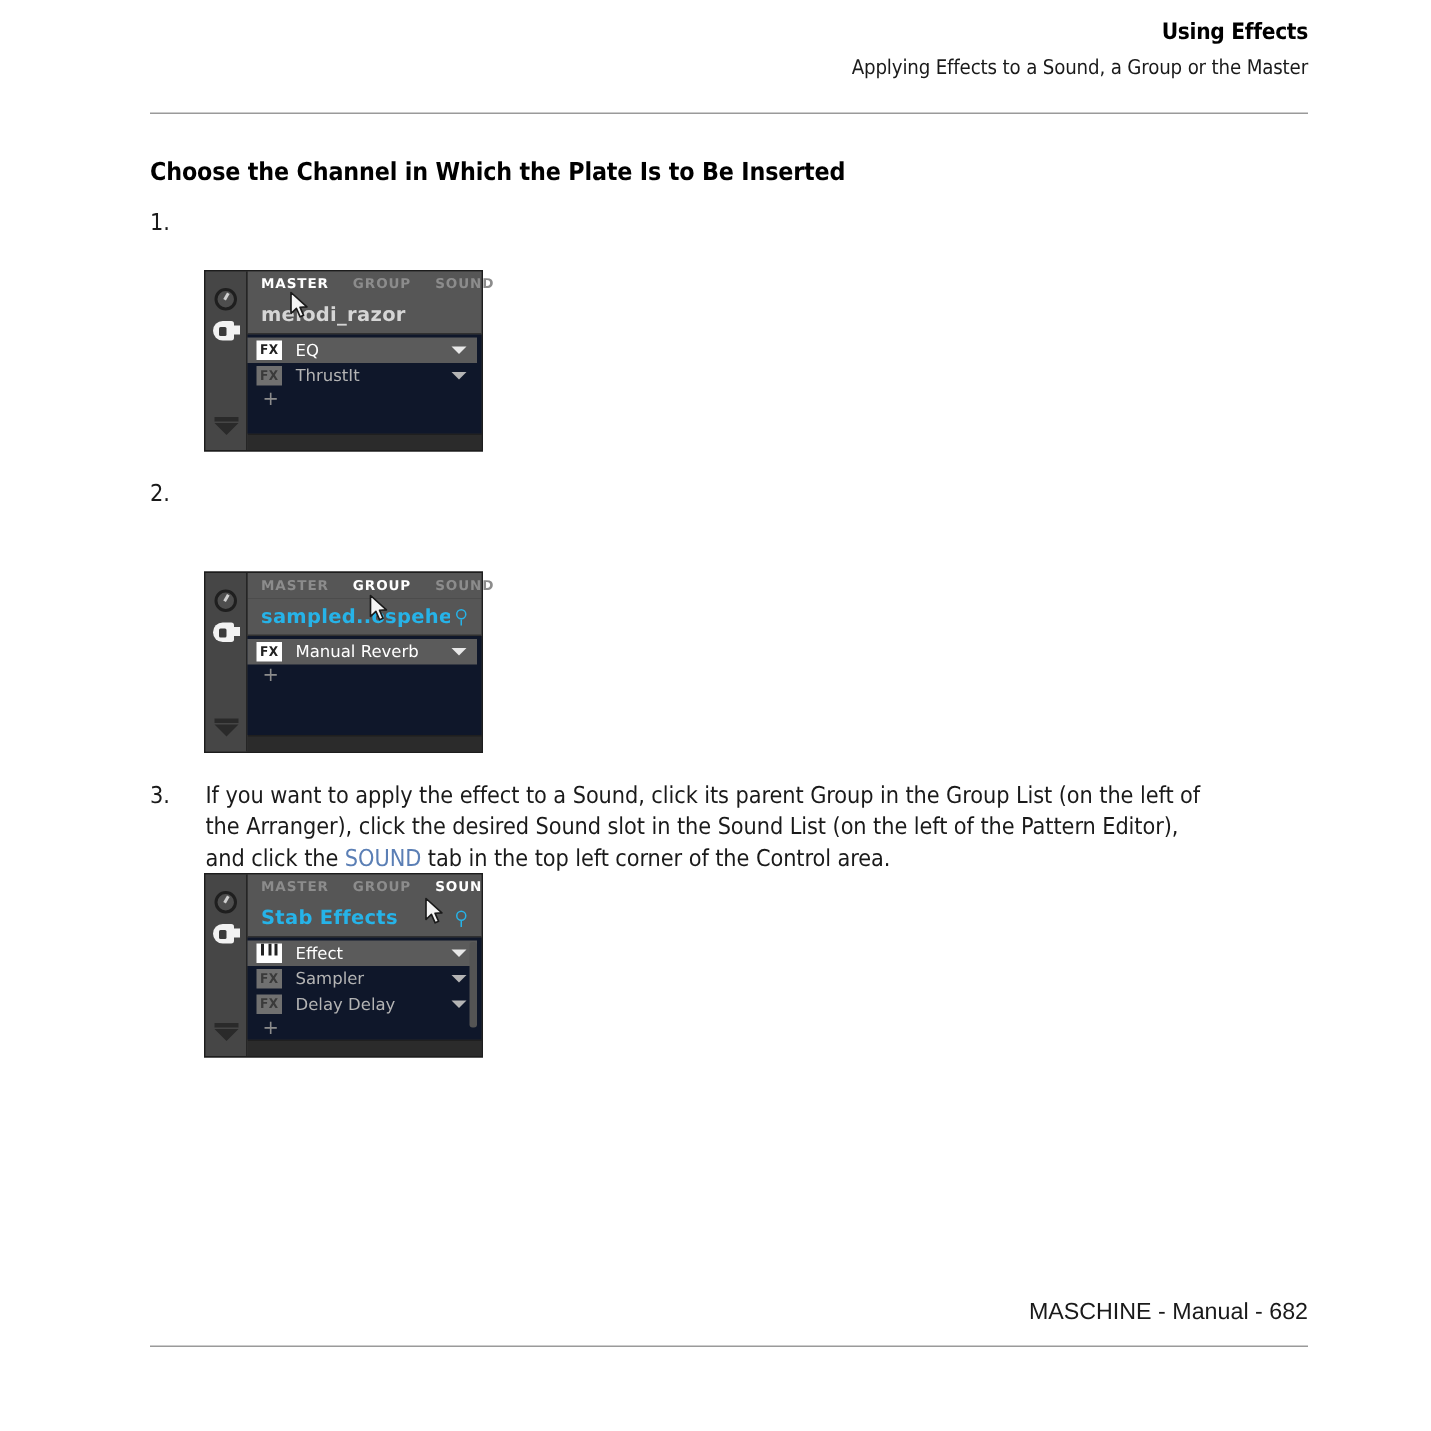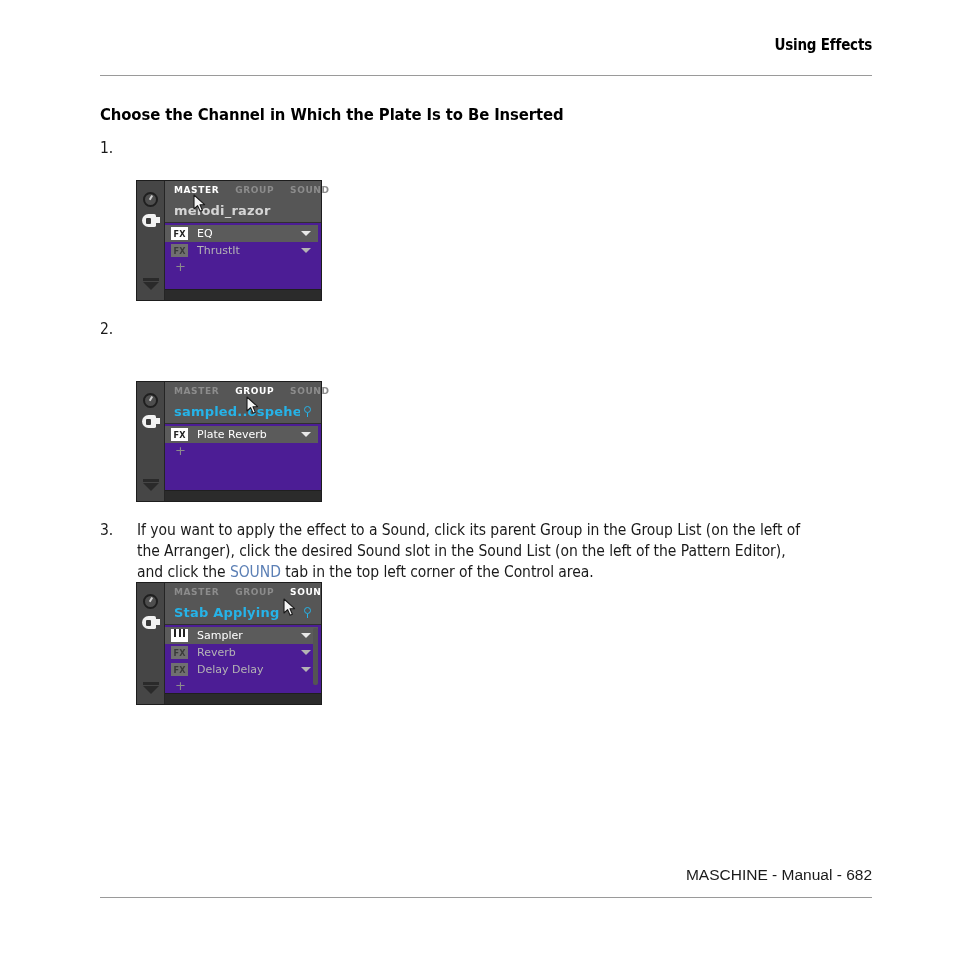--- a/index.html
+++ b/index.html
@@ -13,21 +13,21 @@
     position: relative;
     font-family: "Liberation Sans", sans-serif;
     color: #1a1a1a;
     overflow: hidden;
   }
 
   
   .page-header {
     position: absolute;
     left: 100px;
-    top: 36px;
+    top: 12px;
     width: 772px;
     text-align: right;
   }
   .header-title {
     font-family: "DejaVu Sans Condensed", "Liberation Sans Narrow", "Liberation Sans", sans-serif;
     font-weight: bold;
     font-size: 15px;
     letter-spacing: -0.2px;
     color: #000000;
     line-height: 18px;
@@ -246,21 +246,21 @@
   .magnifier::after {
     content: "";
     position: absolute;
     left: 2.5px; top: 7px;
     width: 1.6px; height: 4.5px;
     background: #26b3e8;
   }
 
   .slots {
     flex: 1 1 auto;
-    background: #4c1d95;
+    background: #0f172a;
     padding: 2px 0 0 0;
     position: relative;
   }
   .slot {
     height: 17px;
     display: flex;
     align-items: center;
     padding-left: 6px;
     margin-right: 3px;
   }
@@ -354,20 +354,21 @@
     height: 19px;
     pointer-events: none;
     z-index: 20;
   }
 </style>
 </head>
 <body>
 
 <div class="page-header">
   <div class="header-title">Using Effects</div>
+  <div class="header-sub">Applying Effects to a Sound, a Group or the Master</div>
 </div>
 <div class="header-rule"></div>
 
 <div class="section-heading">Choose the Channel in Which the Plate Is to Be Inserted</div>
 
 <div class="step" id="step-1" style="top:138px;">
   <div class="step-num">1.</div>
 </div>
 
 <div class="shot" id="shot-1" style="top:180px; width:186px; height:121px;">
@@ -423,21 +424,21 @@
       <span class="tab active">GROUP</span>
       <span class="tab">SOUND</span>
     </div>
     <div class="namerow">
       <span class="chan-name blue">sampled..ospehere</span>
       <span class="magnifier"></span>
     </div>
     <div class="slots">
       <div class="slot sel">
         <span class="badge on">FX</span>
-        <span class="slot-label">Plate Reverb</span>
+        <span class="slot-label">Manual Reverb</span>
         <span class="caret"></span>
       </div>
       <div class="plus">+</div>
     </div>
     <div class="shot-footer"></div>
   </div>
   <svg class="cursor" style="left:109px; top:14px;" viewBox="0 0 13 19">
     <path d="M1 1 L1 15 L4.6 11.6 L7.1 17.2 L9.4 16.2 L7.0 10.8 L11.6 10.6 Z" fill="#f5f5f5" stroke="#1a1a1a" stroke-width="1.1" stroke-linejoin="round"></path>
   </svg>
 </div>
@@ -454,36 +455,36 @@
     <div class="rail-arrow2"></div>
     <div class="rail-arrow"></div>
   </div>
   <div class="body-col">
     <div class="tabrow">
       <span class="tab">MASTER</span>
       <span class="tab">GROUP</span>
       <span class="tab active">SOUND</span>
     </div>
     <div class="namerow">
-      <span class="chan-name blue">Stab Applying</span>
+      <span class="chan-name blue">Stab Effects</span>
       <span class="magnifier"></span>
     </div>
     <div class="slots">
       <div class="slot sel">
         <span class="badge keys">
             <span></span>
             <span></span>
             <span></span>
           </span>
-        <span class="slot-label">Sampler</span>
+        <span class="slot-label">Effect</span>
         <span class="caret"></span>
       </div>
       <div class="slot">
         <span class="badge">FX</span>
-        <span class="slot-label">Reverb</span>
+        <span class="slot-label">Sampler</span>
         <span class="caret"></span>
       </div>
       <div class="slot">
         <span class="badge">FX</span>
         <span class="slot-label">Delay Delay</span>
         <span class="caret"></span>
       </div>
       <div class="plus">+</div>
       <div class="scrollbar"></div>
     </div>

